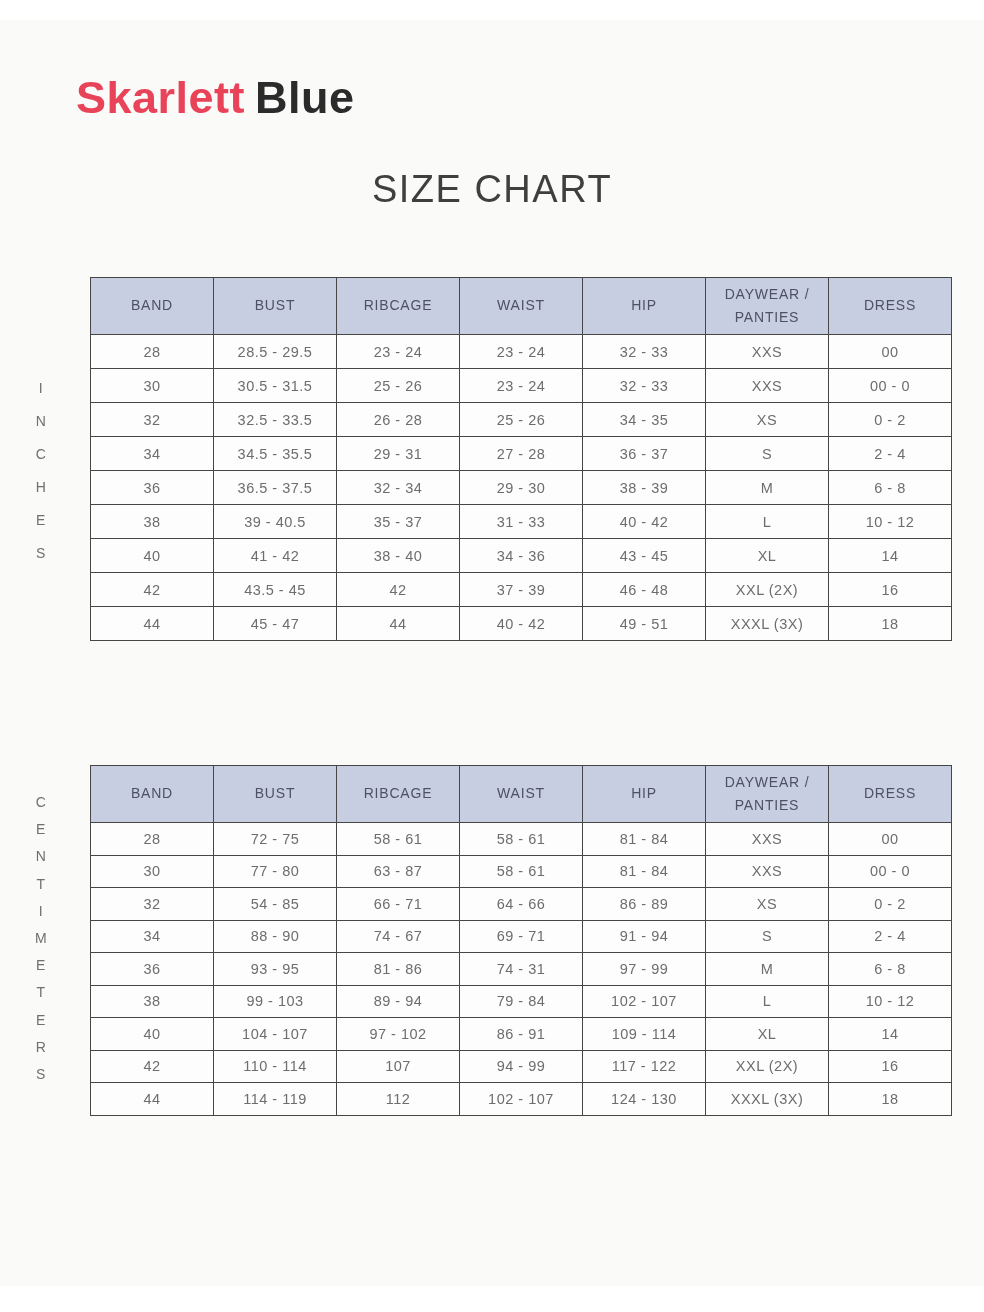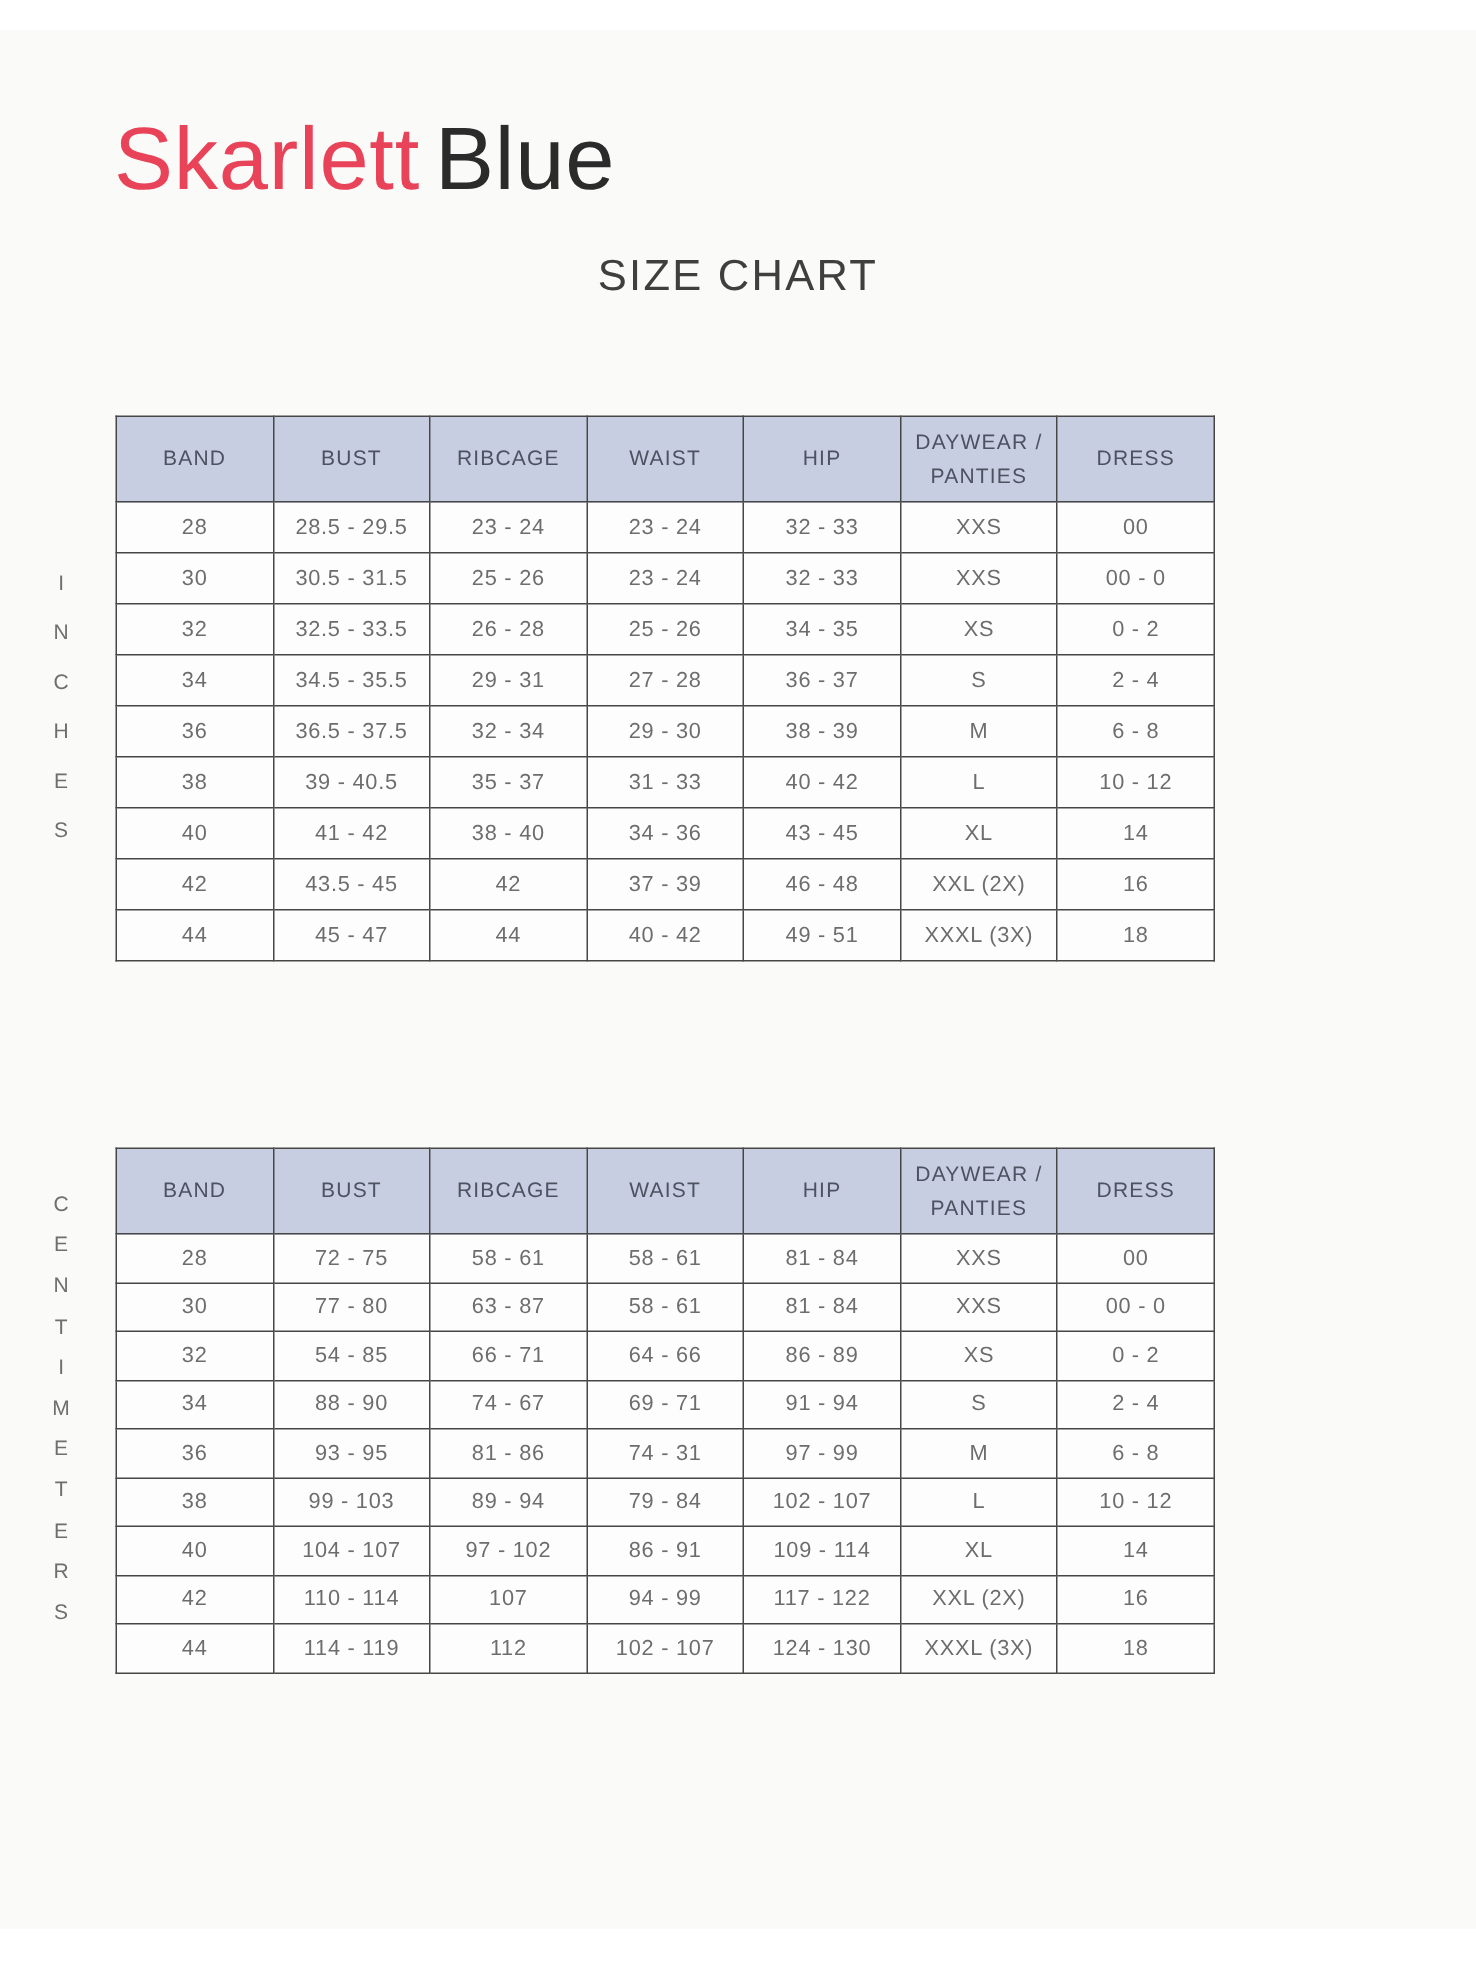--- a/index.html
+++ b/index.html
@@ -17,40 +17,40 @@
   body{
     width:984px;height:1312px;position:relative;background:#ffffff;
     font-family:"Liberation Sans", sans-serif;overflow:hidden;
   }
   .canvas{
     position:absolute;left:0;top:20px;width:984px;height:1266px;
     background:var(--page-bg);
   }
   .logo{
     position:absolute;left:76px;top:72px;
-    font-size:59px;font-weight:400;letter-spacing:0.5px;white-space:nowrap;
+    font-size:45px;font-weight:700;letter-spacing:0.5px;white-space:nowrap;
   }
   .logo .first{color:var(--brand-red);}
   .logo .second{color:var(--brand-dark);margin-left:10px;}
   .page-title{
     position:absolute;left:0;top:168px;width:984px;text-align:center;
-    font-size:29px;font-weight:400;color:var(--title-gray);letter-spacing:1.5px;
+    font-size:38px;font-weight:400;color:var(--title-gray);letter-spacing:1.5px;
     margin:0;
   }
   .vlabel{
     position:absolute;width:22px;text-align:center;
     color:#6f6f6f;font-size:14px;letter-spacing:0.5px;
   }
   .vlabel span{display:block;}
   .vlabel.inches{left:30px;top:372px;}
   .vlabel.inches span{line-height:33px;}
   .vlabel.cm{left:30px;top:789px;}
   .vlabel.cm span{line-height:27.2px;}
   table.size-table{
-    position:absolute;left:77px;width:733px;
+    position:absolute;left:90px;width:862px;
     border-collapse:collapse;table-layout:fixed;
     background:var(--cell-bg);
   }
   table.size-table.t0{top:277px;}
   table.size-table.t1{top:765px;}
   .size-table th,.size-table td{
     border:1.5px solid var(--border);
     text-align:center;vertical-align:middle;
     padding:0;
   }

